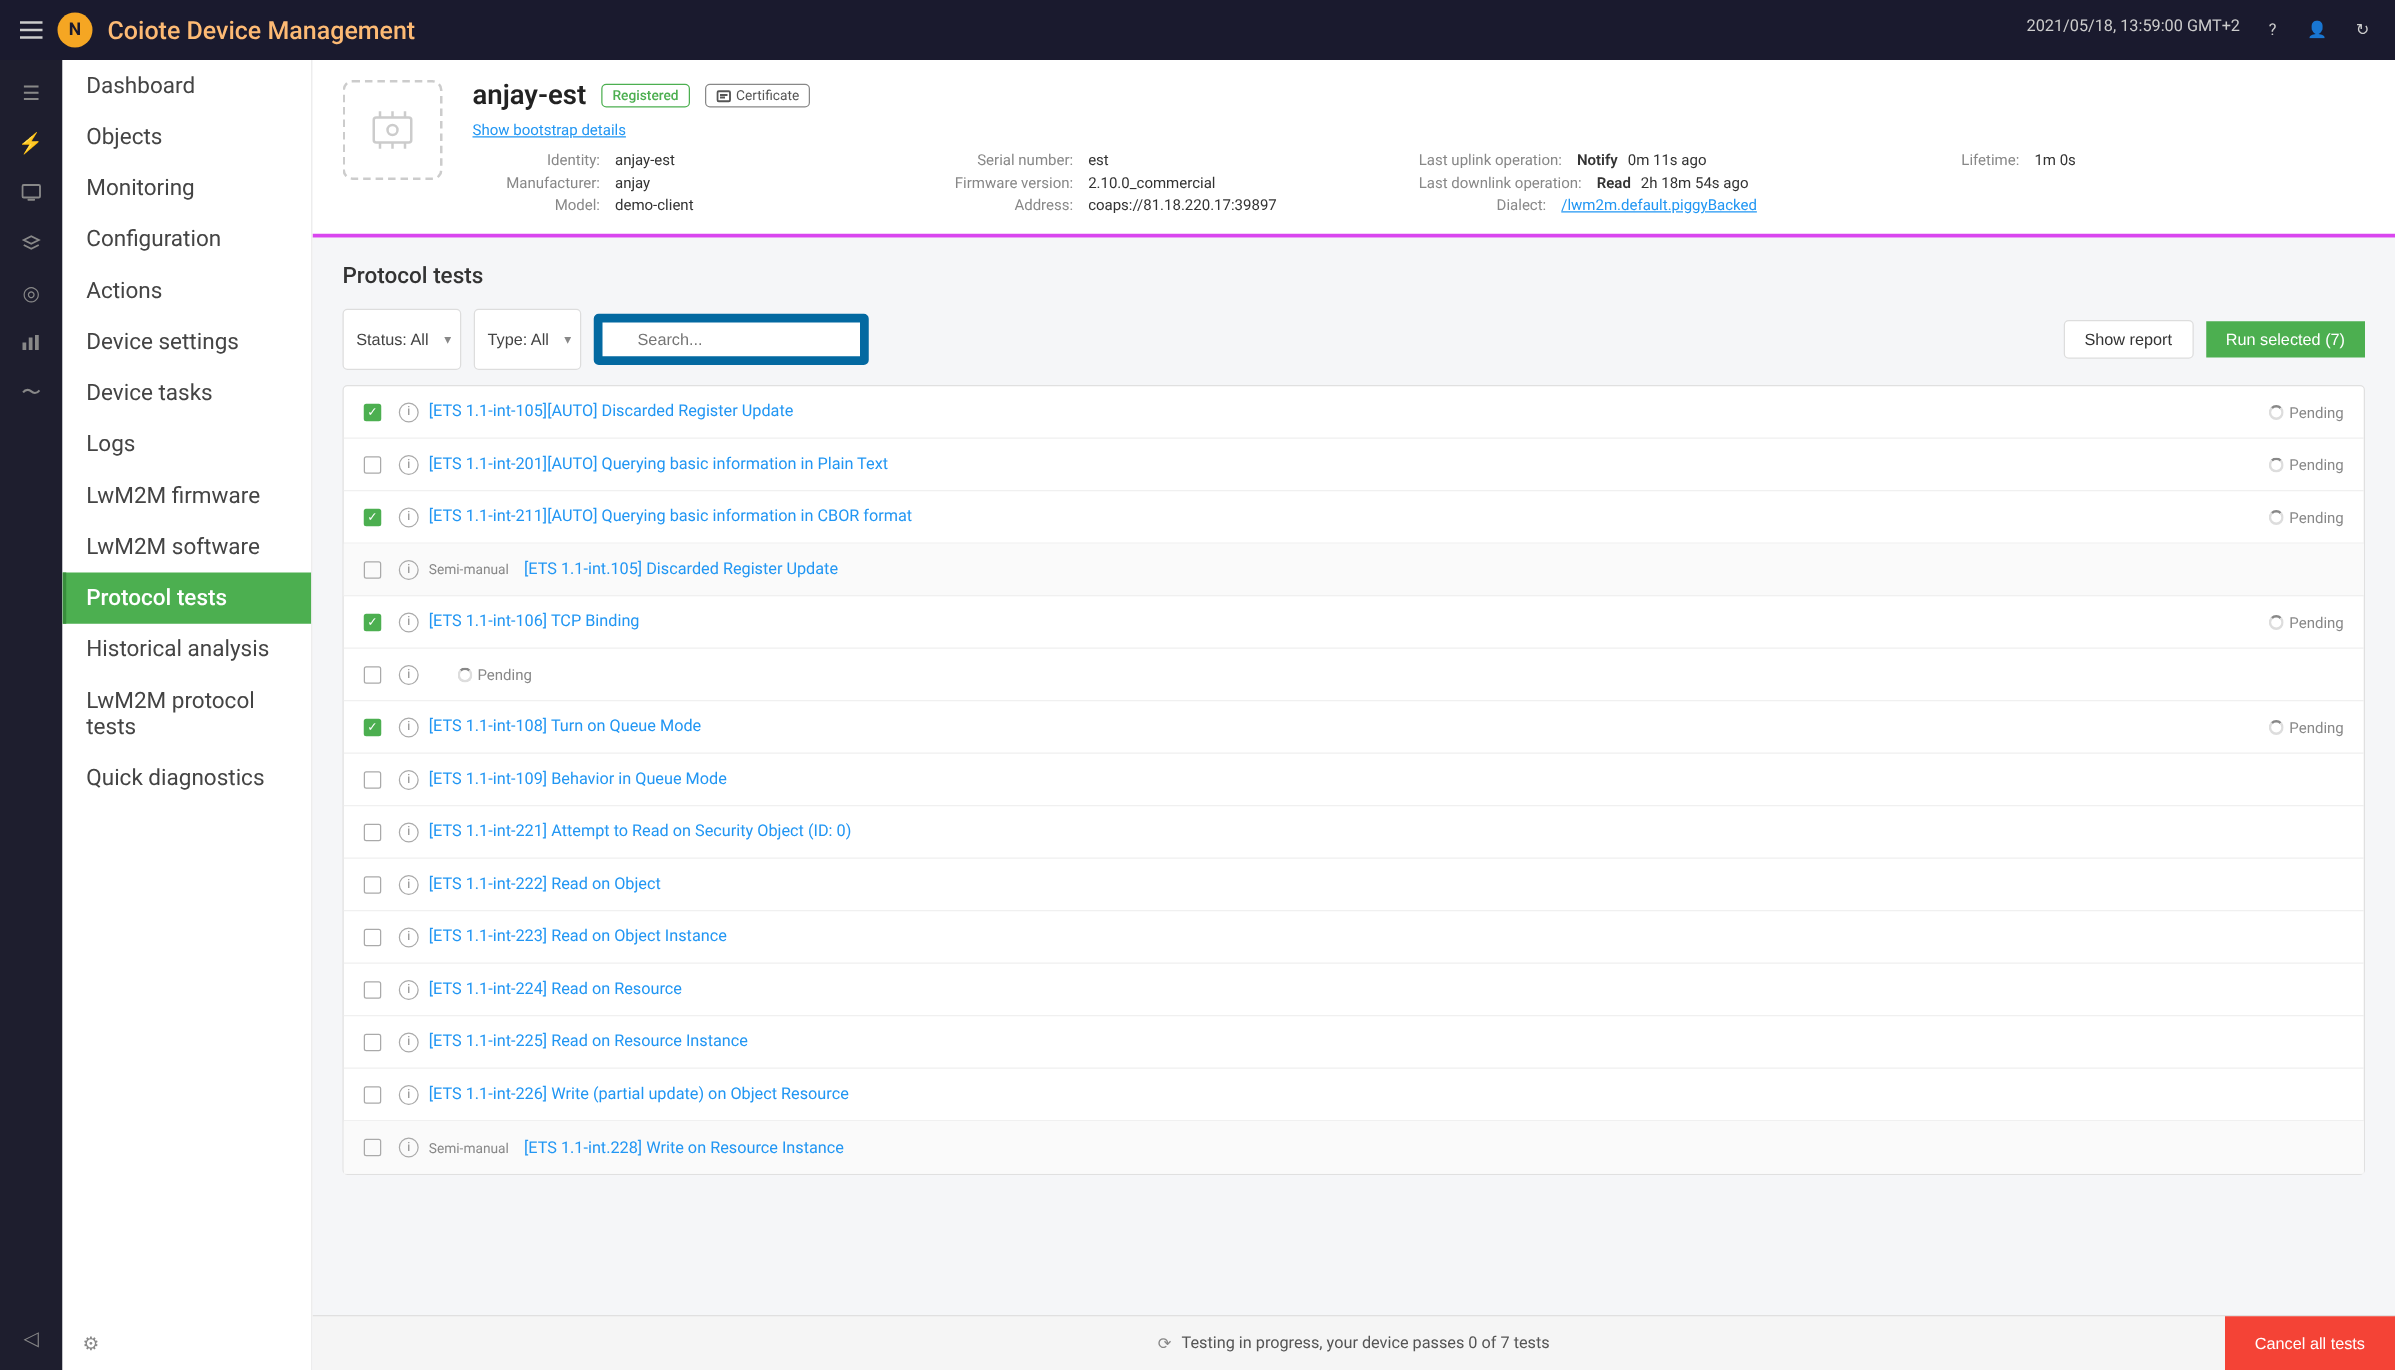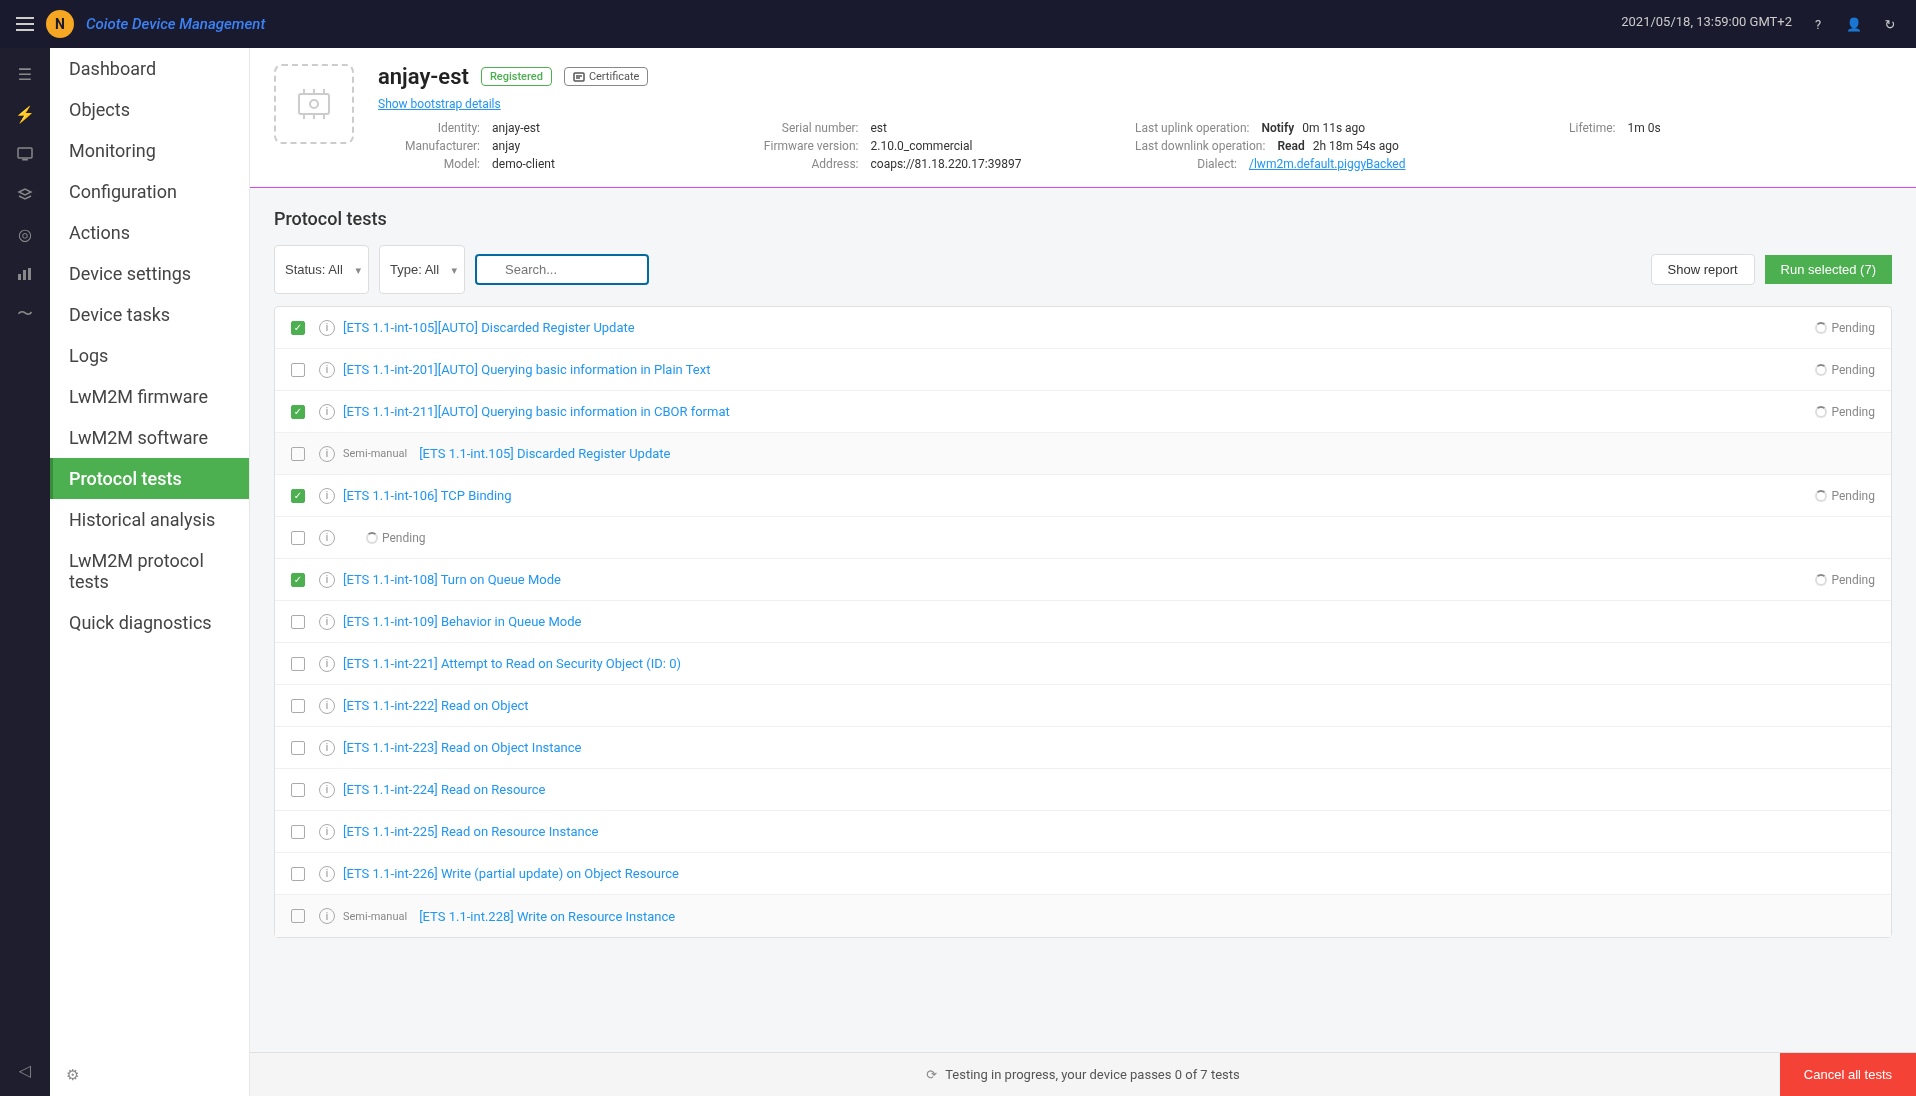--- a/index.html
+++ b/index.html
@@ -2,21 +2,21 @@
 <html><head>
   <meta charset="utf-8">
   <style>
     * { box-sizing: border-box; margin: 0; padding: 0; }
     body { font-family: -apple-system, BlinkMacSystemFont, 'Segoe UI', Roboto, sans-serif; font-size: 13px; background: #f0f2f5; color: #333; display: flex; flex-direction: column; height: 100vh; overflow: hidden; }
 
     
     .topbar { background: #1a1a2e; color: #fff; height: 48px; display: flex; align-items: center; padding: 0 16px; justify-content: space-between; flex-shrink: 0; }
     .topbar-left { display: flex; align-items: center; gap: 12px; }
     .topbar-logo { width: 28px; height: 28px; background: #f5a623; border-radius: 50%; display: flex; align-items: center; justify-content: center; font-weight: bold; font-size: 14px; color: #1a1a2e; }
-    .topbar-title { font-size: 15px; font-weight: 500; color: #3b82f6; font-style: italic; }
+    .topbar-title { font-size: 20px; font-weight: 500; color: #fdba74; }
     .topbar-right { display: flex; align-items: flex-start; gap: 16px; font-size: 13px; color: #ccc; }
     .topbar-icon { width: 20px; height: 20px; display: flex; align-items: center; justify-content: center; cursor: pointer; color: #ccc; }
 
     
     .main-layout { display: flex; flex: 1; overflow: hidden; }
 
     
     .icon-sidebar { width: 50px; background: #1e1e2e; display: flex; flex-direction: column; align-items: center; padding: 8px 0; gap: 4px; flex-shrink: 0; }
     .icon-sidebar-item { width: 36px; height: 36px; display: flex; align-items: center; justify-content: center; border-radius: 6px; cursor: pointer; color: #888; font-size: 16px; }
     .icon-sidebar-item.active { color: #f5a623; }
@@ -25,21 +25,21 @@
     
     .nav-sidebar { width: 200px; background: #fff; border-right: 1px solid #e8e8e8; display: flex; flex-direction: column; overflow-y: auto; flex-shrink: 0; }
     .nav-item { padding: 10px 16px; cursor: pointer; color: #444; font-size: 18px; border-left: 3px solid transparent; }
     .nav-item.active { background: #4caf50; color: #fff; border-left-color: #388e3c; font-weight: 500; }
     .nav-bottom { margin-top: auto; padding: 12px 16px; }
 
     
     .content { flex: 1; display: flex; flex-direction: column; overflow: hidden; background: #f5f6f8; }
 
     
-    .device-header { background: #fff; padding: 16px 24px; border-bottom: 1px solid #d946ef; flex-shrink: 0; }
+    .device-header { background: #fff; padding: 16px 24px; border-bottom: 3px solid #d946ef; flex-shrink: 0; }
     .device-title-row { display: flex; align-items: center; gap: 12px; margin-bottom: 8px; }
     .device-name { font-size: 22px; font-weight: 600; color: #222; }
     .badge-registered { background: transparent; border: 1.5px solid #4caf50; color: #4caf50; padding: 2px 8px; border-radius: 4px; font-size: 11px; font-weight: 500; }
     .badge-cert { background: transparent; border: 1.5px solid #888; color: #555; padding: 2px 8px; border-radius: 4px; font-size: 11px; display: flex; align-items: center; gap: 4px; }
     .show-bootstrap { color: #2196f3; font-size: 12px; cursor: pointer; margin-bottom: 10px; text-decoration: underline; }
     .device-meta { display: grid; grid-template-columns: repeat(4, 1fr); gap: 4px 0; }
     .meta-row { display: flex; gap: 4px; align-items: baseline; }
     .meta-label { color: #888; font-size: 12px; min-width: 110px; text-align: right; padding-right: 8px; }
     .meta-value { color: #333; font-size: 12px; }
     .meta-value.link { color: #2196f3; text-decoration: underline; cursor: pointer; }
@@ -51,21 +51,21 @@
 
     
     .protocol-section { flex: 1; overflow-y: auto; padding: 20px 24px; }
     .section-title { font-size: 18px; font-weight: 500; color: #333; margin-bottom: 16px; }
 
     
     .test-toolbar { display: flex; align-items: center; gap: 10px; margin-bottom: 12px; }
     .select-filter { padding: 16px 10px; border: 1px solid #ddd; border-radius: 4px; background: #fff; font-size: 13px; color: #444; cursor: pointer; appearance: none; padding-right: 24px; }
     .select-wrapper { position: relative; display: inline-block; }
     .select-wrapper::after { content: '▾'; position: absolute; right: 8px; top: 50%; transform: translateY(-50%); pointer-events: none; color: #888; font-size: 11px; }
-    .search-input { padding: 6px 10px 6px 28px; border: 2px solid #0369a1; border-radius: 4px; background: #fff; font-size: 13px; width: 174px; position: relative; }
+    .search-input { padding: 6px 10px 6px 28px; border: 7px solid #0369a1; border-radius: 4px; background: #fff; font-size: 13px; width: 220px; position: relative; }
     .search-wrapper { position: relative; }
     .search-wrapper::before { content: '🔍'; position: absolute; left: 8px; top: 50%; transform: translateY(-50%); font-size: 11px; color: #888; }
     .toolbar-spacer { flex: 1; }
     .btn-show-report { padding: 7px 16px; border: 1px solid #ddd; border-radius: 4px; background: #fff; color: #333; font-size: 13px; cursor: pointer; }
     .btn-run-selected { padding: 7px 16px; border: none; border-radius: 0; background: #4caf50; color: #fff; font-size: 13px; cursor: pointer; font-weight: 500; }
 
     
     .test-table { background: #fff; border: 1px solid #e0e0e0; border-radius: 4px; }
     .test-row { display: flex; align-items: center; padding: 10px 16px; border-bottom: 1px solid #f0f0f0; gap: 8px; min-height: 42px; }
     .test-row:last-child { border-bottom: none; }

